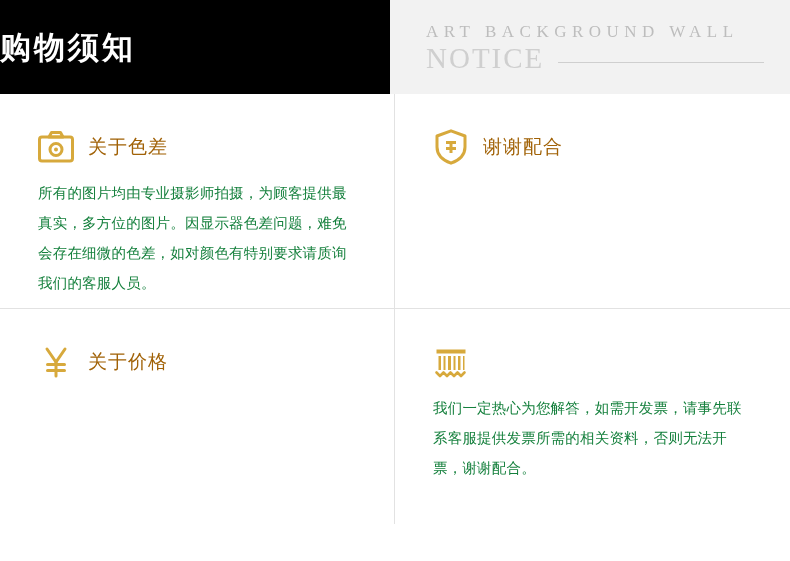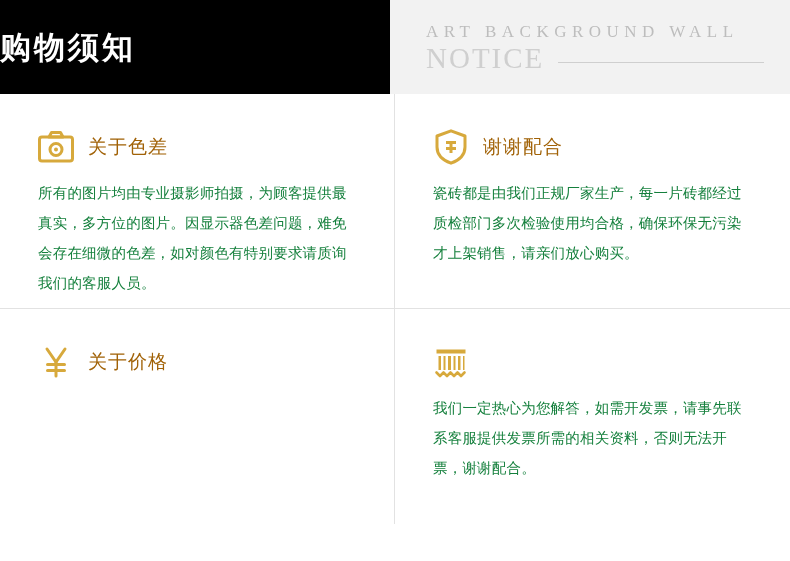--- a/index.html
+++ b/index.html
@@ -172,21 +172,20 @@
         <div class="cell-icon">
           <svg width="32" height="36" viewBox="0 0 32 36">
             <path d="M16 1.8 L30 7 V18 C30 26 23.5 31.5 16 34.2 C8.5 31.5 2 26 2 18 V7 Z" class="gold-stroke" stroke-width="3" stroke-linejoin="round"></path>
             <rect x="11" y="12" width="10" height="3" class="gold"></rect>
             <rect x="11" y="18" width="10" height="3" class="gold"></rect>
             <rect x="14.5" y="12" width="3" height="12" class="gold"></rect>
           </svg>
         </div>
         <div class="cell-title">谢谢配合</div>
       </div>
-      <div class="cell-body">瓷砖都是由我们正规厂家生产，每一片砖都经过质检部门多次检验使用均合格，确保环保无污染才上架销售，请亲们放心购买。</div>
     </div>
 
     <div class="cell left">
       <div class="cell-head">
         <div class="cell-icon">
           <svg width="30" height="34" viewBox="0 0 30 34">
             <path d="M6 4 L15 17 L24 4" class="gold-stroke" stroke-width="3" stroke-linecap="round"></path>
             <path d="M15 17 L15 31" class="gold-stroke" stroke-width="3" stroke-linecap="round"></path>
             <path d="M6.5 19.5 L23.5 19.5" class="gold-stroke" stroke-width="3" stroke-linecap="round"></path>
             <path d="M6.5 25.5 L23.5 25.5" class="gold-stroke" stroke-width="3" stroke-linecap="round"></path>

